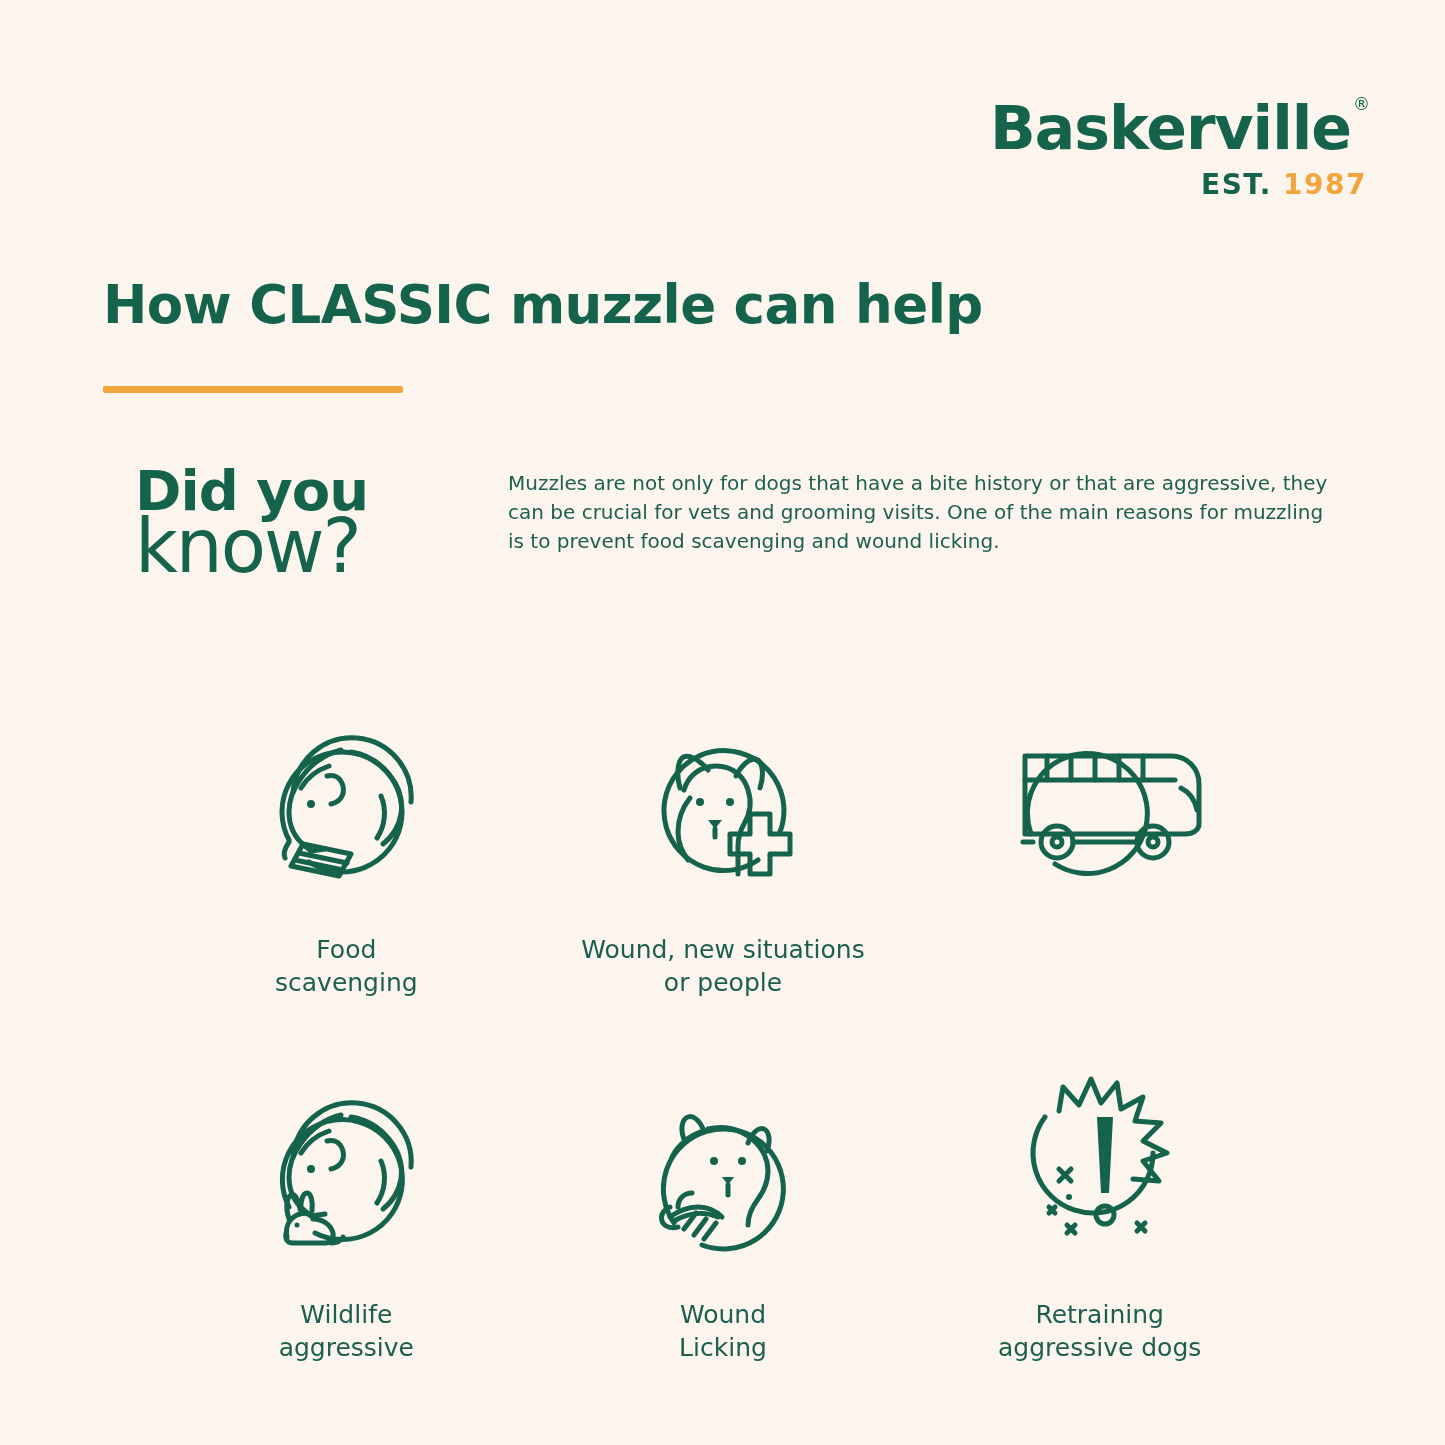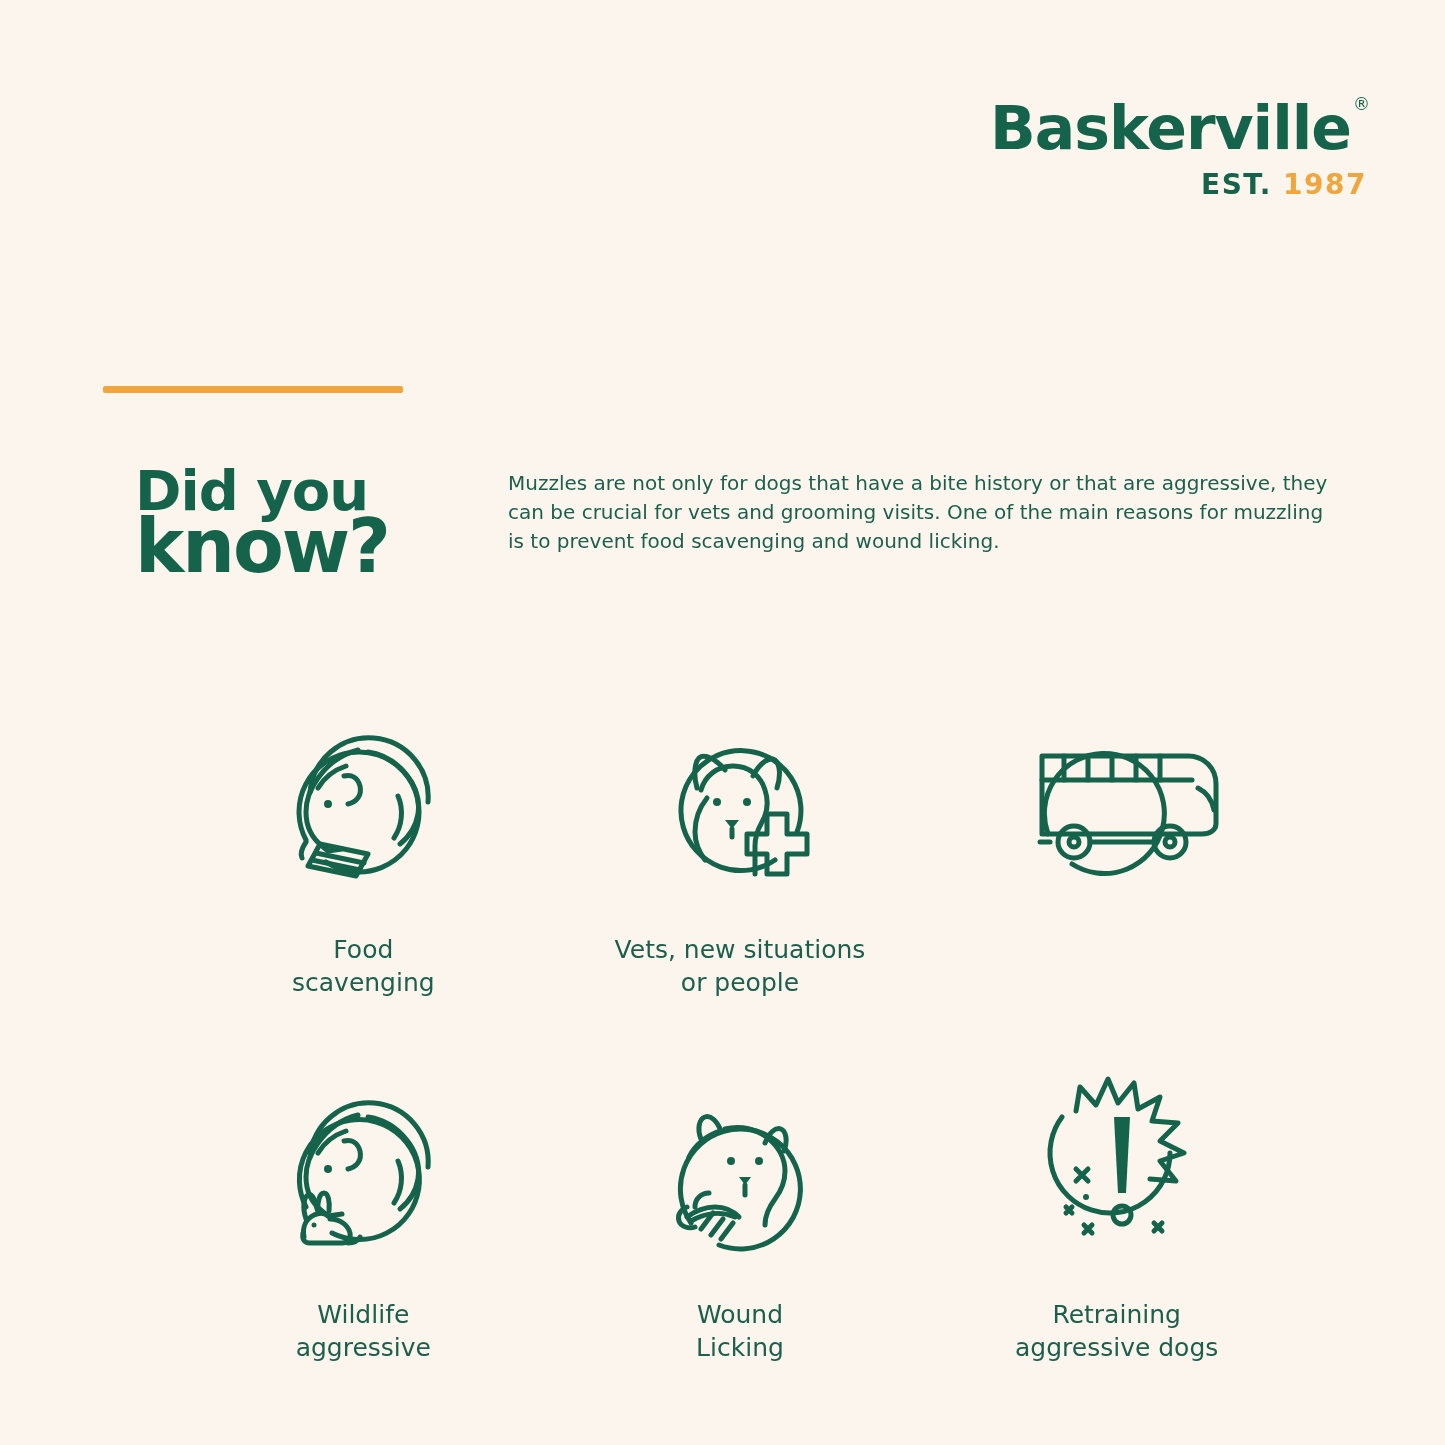--- a/index.html
+++ b/index.html
@@ -89,40 +89,40 @@
     line-height: 0.95;
   }
   .dyk-line1 {
     font-size: 56px;
     font-weight: bold;
     color: #14634A;
     letter-spacing: -1px;
   }
   .dyk-line2 {
     font-size: 74px;
-    font-weight: bold;
+    font-weight: normal;
     color: #14634A;
     letter-spacing: -2px;
     margin-top: -6px;
   }
 
   .body-copy {
     position: absolute;
     left: 508px;
     top: 445px;
     width: 830px;
     font-size: 20px;
     line-height: 1.45;
     color: #1D5F4C;
   }
 
   
   .grid {
     position: absolute;
-    left: 175px;
+    left: 158px;
     top: 668px;
     width: 1130px;
     display: grid;
     grid-template-columns: repeat(3, 1fr);
     grid-row-gap: 58px;
     justify-items: center;
   }
   .cell {
     width: 340px;
     display: flex;
@@ -152,20 +152,21 @@
 <div class="page">
 
   <div class="brand">
     <div class="brand-name"><span>Baskerville</span><span class="brand-reg">®</span></div>
     <div class="brand-est">
       <span>EST.</span>
       <span class="year">1987</span>
     </div>
   </div>
 
+  <div class="headline">How CLASSIC muzzle can help</div>
   <div class="rule"></div>
 
   <div class="dyk">
     <div class="dyk-line1">Did you</div>
     <div class="dyk-line2">know?</div>
   </div>
 
   <div class="body-copy">Muzzles are not only for dogs that have a bite history or that are aggressive, they can be crucial for vets and grooming visits. One of the main reasons for muzzling is to prevent food scavenging and wound licking.</div>
 
   <div class="grid">
@@ -199,21 +200,21 @@
           <path d="M128 84c6-12 16-20 22-16 5 4 6 16 2 28"></path>
           <path d="M76 98c4-14 16-24 32-24s28 10 32 24c4 12 2 24-4 34-4 7-6 14-6 22v28"></path>
           <path d="M82 106c-8 10-12 22-12 34 0 10 4 20 10 28"></path>
           <circle cx="92" cy="110" r="4" fill="#14634A" stroke="none"></circle>
           <circle cx="122" cy="110" r="4" fill="#14634A" stroke="none"></circle>
           <path d="M100 128h14l-7 9z" fill="#14634A" stroke="none"></path>
           <path d="M107 137v8"></path>
           <path d="M142 122h20v20h20v20h-20v20h-20v-20h-20v-20h20z"></path>
         </svg>
       </div>
-      <div class="cell-label">Vets, new situations
+      <div class="cell-label">Wound, new situations
 or people</div>
     </div>
 
     <div class="cell">
       <div class="icon-wrap">
         <svg width="230" height="230" viewBox="0 0 230 230" fill="none" stroke="#14634A" stroke-width="5" stroke-linecap="round" stroke-linejoin="round">
           <path d="M46 142a60 60 0 1 1 24 30"></path>
           <path d="M38 150h10"></path>
           <path d="M40 142h160c8 0 14-4 14-10V92c0-16-12-28-28-28H40z"></path>
           <path d="M40 88h150"></path>

